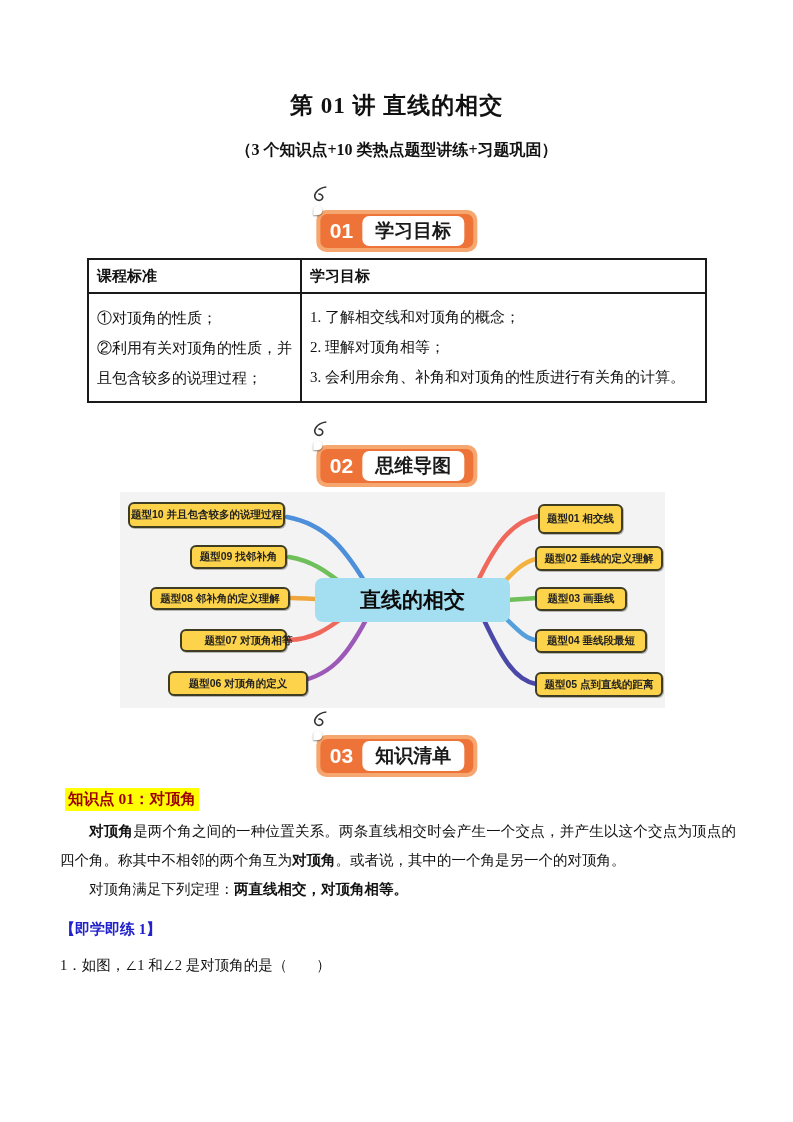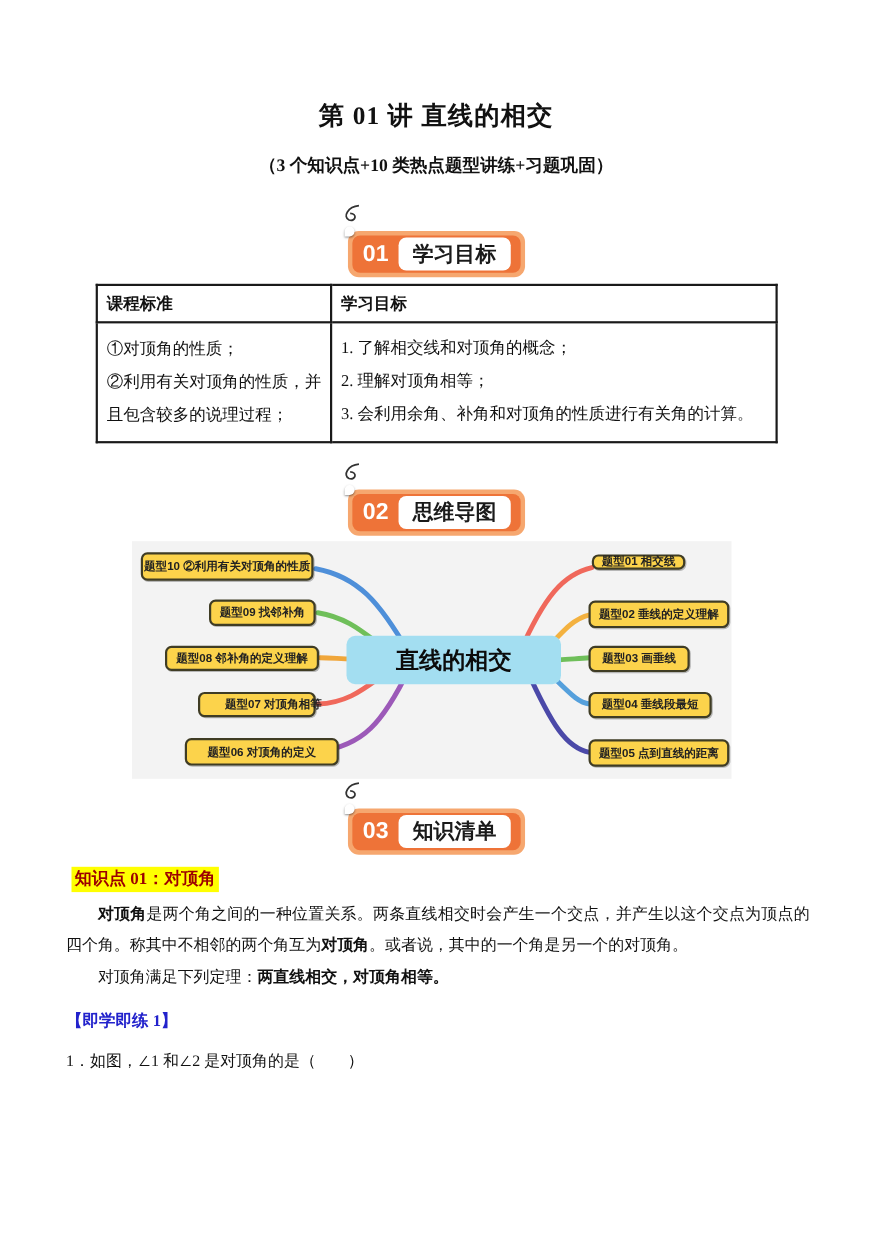--- a/index.html
+++ b/index.html
@@ -174,26 +174,26 @@
       <path d="M 200,107 C 190,107 182,106 171,106" fill="none" stroke-width="4.5" stroke-linecap="round" stroke="#f0a63a"></path>
       <path d="M 238,115 C 215,130 200,147 169,148" fill="none" stroke-width="4.5" stroke-linecap="round" stroke="#f0685b"></path>
       <path d="M 252,116 C 228,165 210,186 170,191" fill="none" stroke-width="4.5" stroke-linecap="round" stroke="#9c59b8"></path>
       <path d="M 352,102 C 375,50 392,30 418,24" fill="none" stroke-width="4.5" stroke-linecap="round" stroke="#f0685b"></path>
       <path d="M 375,100 C 395,78 403,70 416,67" fill="none" stroke-width="4.5" stroke-linecap="round" stroke="#f3b13f"></path>
       <path d="M 388,108 C 398,107 406,107 416,106" fill="none" stroke-width="4.5" stroke-linecap="round" stroke="#6fbf5a"></path>
       <path d="M 375,116 C 398,138 405,147 416,148" fill="none" stroke-width="4.5" stroke-linecap="round" stroke="#55a0dc"></path>
       <path d="M 358,115 C 382,168 395,188 416,192" fill="none" stroke-width="4.5" stroke-linecap="round" stroke="#4b49a8"></path>
     </svg>
 
-    <div class="mm-node" style="left:8px;   top:10px;  width:157px; height:26px;">题型10 ②利用有关对顶角的性质</div>
+    <div class="mm-node" style="left:8px;   top:10px;  width:157px; height:26px;">题型10 并且包含较多的说理过程</div>
     <div class="mm-node" style="left:70px;  top:53px;  width:97px;  height:24px;">题型09 找邻补角</div>
     <div class="mm-node" style="left:30px;  top:95px;  width:140px; height:23px;">题型08 邻补角的定义理解</div>
     <div class="mm-node" style="left:60px;  top:137px; width:107px; height:23px;padding-left:33px;">题型07 对顶角相等</div>
     <div class="mm-node" style="left:48px;  top:179px; width:140px; height:25px;">题型06 对顶角的定义</div>
-    <div class="mm-node" style="left:418px; top:12px;  width:85px;  height:14px;">题型01 相交线</div>
+    <div class="mm-node" style="left:418px; top:12px;  width:85px;  height:30px;">题型01 相交线</div>
     <div class="mm-node" style="left:415px; top:54px;  width:128px; height:25px;">题型02 垂线的定义理解</div>
     <div class="mm-node" style="left:415px; top:95px;  width:92px;  height:24px;">题型03 画垂线</div>
     <div class="mm-node" style="left:415px; top:137px; width:112px; height:24px;">题型04 垂线段最短</div>
     <div class="mm-node" style="left:415px; top:180px; width:128px; height:25px;">题型05 点到直线的距离</div>
 
     <div class="mm-center">直线的相交</div>
   </div>
 
   <div class="badge-wrap" style="top:735px;">
     <div class="badge">

